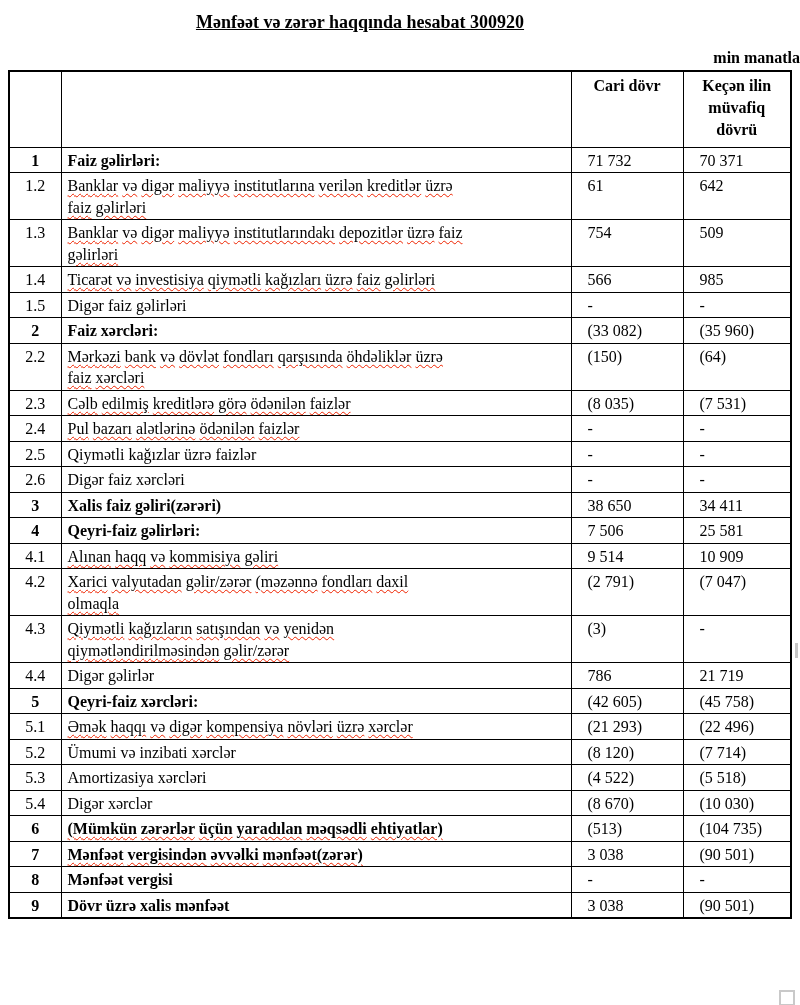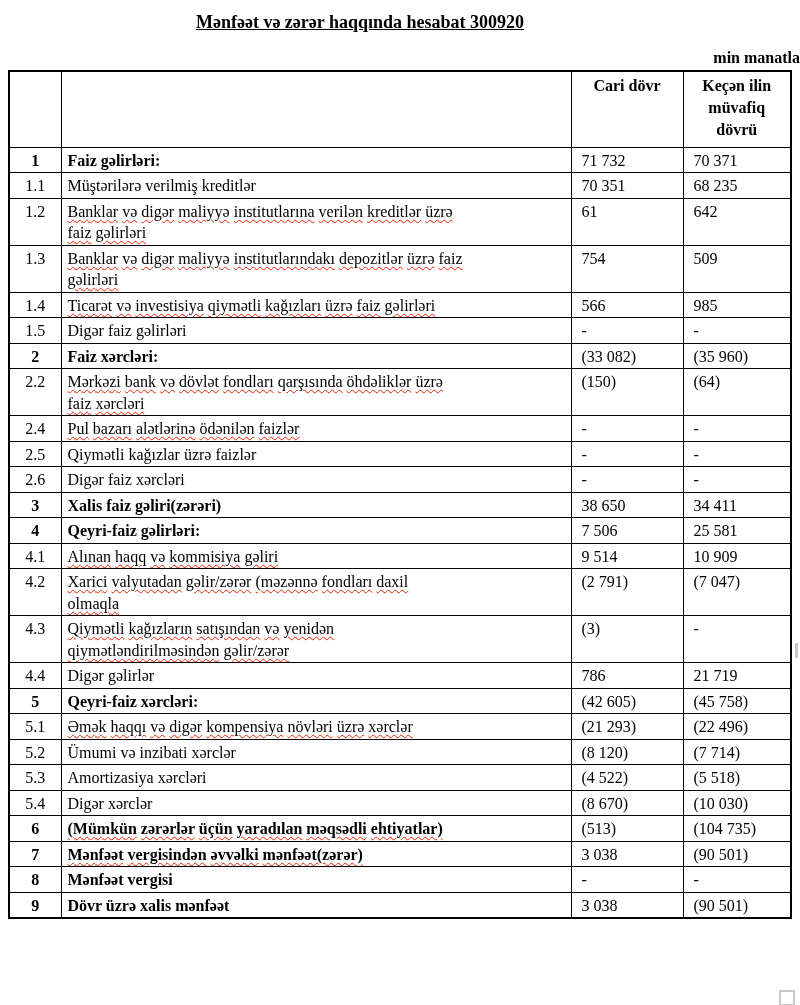--- a/index.html
+++ b/index.html
@@ -43,21 +43,21 @@
   .pnl thead tr { height: 76px; }
   .pnl th {
     font-weight: bold;
     text-align: center;
     padding: 3px 4px 0 4px;
     line-height: 22px;
   }
   .pnl td { line-height: 21.5px; padding: 2px 6px 1px 6px; }
   td.c-no  { text-align: center; padding-left: 2px; padding-right: 2px; }
   td.c-label { white-space: pre-line; }
-  td.c-val { padding-left: 10px; }
+  td.c-val { padding-left: 16px; }
   tr.section .c-no, tr.section .c-label { font-weight: bold; }
   tr.vbold .c-val { font-weight: normal; }
   .misspelled {
     text-decoration-line: underline;
     text-decoration-style: wavy;
     text-decoration-color: var(--spell, #ee2200);
     text-decoration-thickness: 1px;
     text-underline-offset: 2px;
   }
   .resize-handle {
@@ -98,26 +98,20 @@
     </tr>
   </thead>
   <tbody id="rows">
       <tr class="section">
     <td class="c-no">1</td>
     <td class="c-label">Faiz gəlirləri:</td>
     <td class="c-val">71 732</td>
     <td class="c-val">70 371</td>
   </tr>
       <tr>
-    <td class="c-no">1.1</td>
-    <td class="c-label">Müştərilərə verilmiş kreditlər</td>
-    <td class="c-val">70 351</td>
-    <td class="c-val">68 235</td>
-  </tr>
-      <tr>
     <td class="c-no">1.2</td>
     <td class="c-label"><span class="misspelled">Banklar</span> <span class="misspelled">və</span> <span class="misspelled">digər</span> <span class="misspelled">maliyyə</span> <span class="misspelled">institutlarına</span> <span class="misspelled">verilən</span> <span class="misspelled">kreditlər</span> <span class="misspelled">üzrə</span>
 <span class="misspelled">faiz</span> <span class="misspelled">gəlirləri</span></td>
     <td class="c-val">61</td>
     <td class="c-val">642</td>
   </tr>
       <tr>
     <td class="c-no">1.3</td>
     <td class="c-label"><span class="misspelled">Banklar</span> <span class="misspelled">və</span> <span class="misspelled">digər</span> <span class="misspelled">maliyyə</span> <span class="misspelled">institutlarındakı</span> <span class="misspelled">depozitlər</span> <span class="misspelled">üzrə</span> <span class="misspelled">faiz</span>
 <span class="misspelled">gəlirləri</span></td>
@@ -143,20 +137,26 @@
     <td class="c-val">(35 960)</td>
   </tr>
       <tr>
     <td class="c-no">2.2</td>
     <td class="c-label"><span class="misspelled">Mərkəzi</span> <span class="misspelled">bank</span> <span class="misspelled">və</span> <span class="misspelled">dövlət</span> <span class="misspelled">fondları</span> <span class="misspelled">qarşısında</span> <span class="misspelled">öhdəliklər</span> <span class="misspelled">üzrə</span>
 <span class="misspelled">faiz</span> <span class="misspelled">xərcləri</span></td>
     <td class="c-val">(150)</td>
     <td class="c-val">(64)</td>
   </tr>
       <tr>
+    <td class="c-no">2.3</td>
+    <td class="c-label"><span class="misspelled">Cəlb</span> <span class="misspelled">edilmiş</span> <span class="misspelled">kreditlərə</span> <span class="misspelled">görə</span> <span class="misspelled">ödənilən</span> <span class="misspelled">faizlər</span></td>
+    <td class="c-val">(8 035)</td>
+    <td class="c-val">(7 531)</td>
+  </tr>
+      <tr>
     <td class="c-no">2.4</td>
     <td class="c-label"><span class="misspelled">Pul</span> <span class="misspelled">bazarı</span> <span class="misspelled">alətlərinə</span> <span class="misspelled">ödənilən</span> <span class="misspelled">faizlər</span></td>
     <td class="c-val">-</td>
     <td class="c-val">-</td>
   </tr>
       <tr>
     <td class="c-no">2.5</td>
     <td class="c-label">Qiymətli kağızlar üzrə faizlər</td>
     <td class="c-val">-</td>
     <td class="c-val">-</td>

